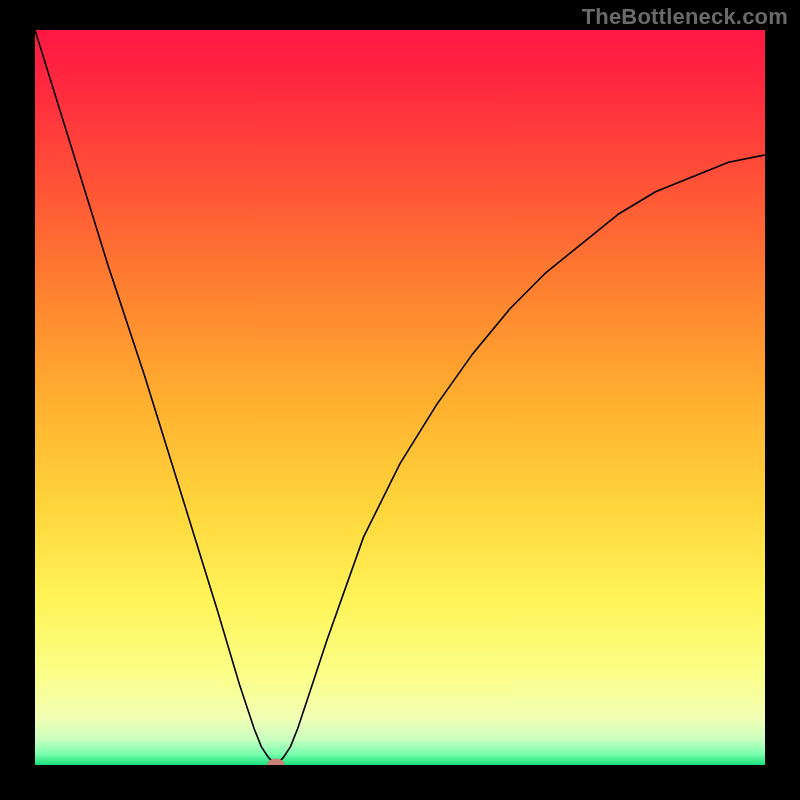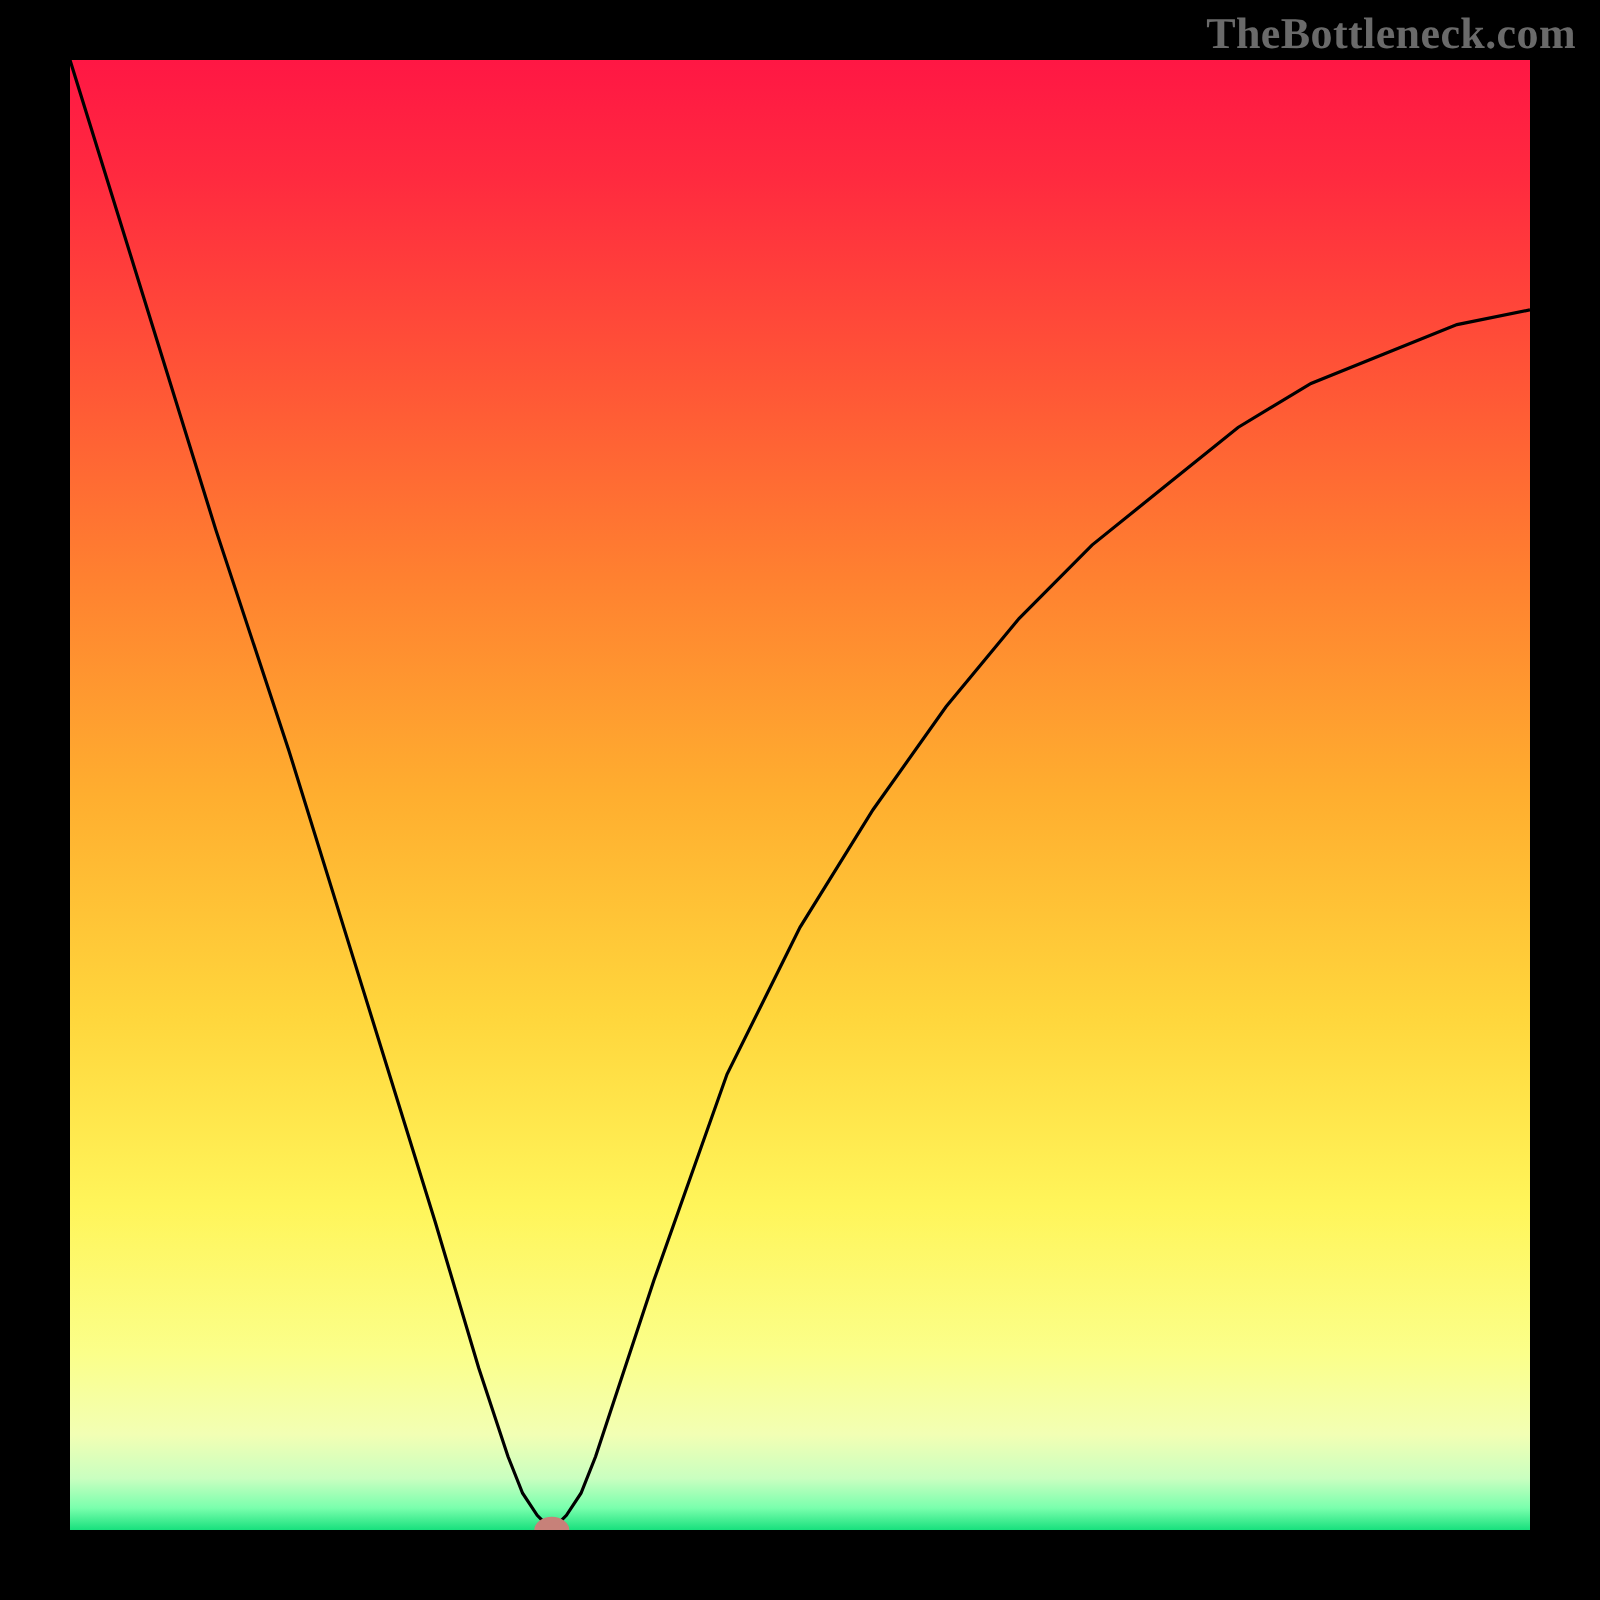--- a/index.html
+++ b/index.html
@@ -20,21 +20,20 @@
   .watermark {
     position: absolute;
     top: 4px;
     right: 12px;
     font-size: 22px;
     font-weight: 600;
     color: #6a6a6a;
     letter-spacing: 0.2px;
     z-index: 10;
     user-select: none;
-    font-family: Liberation Serif, serif;
   }
   .plot {
     position: absolute;
     left: 35px;
     top: 30px;
     width: 730px;
     height: 735px;
   }
   .plot svg {
     display: block;

